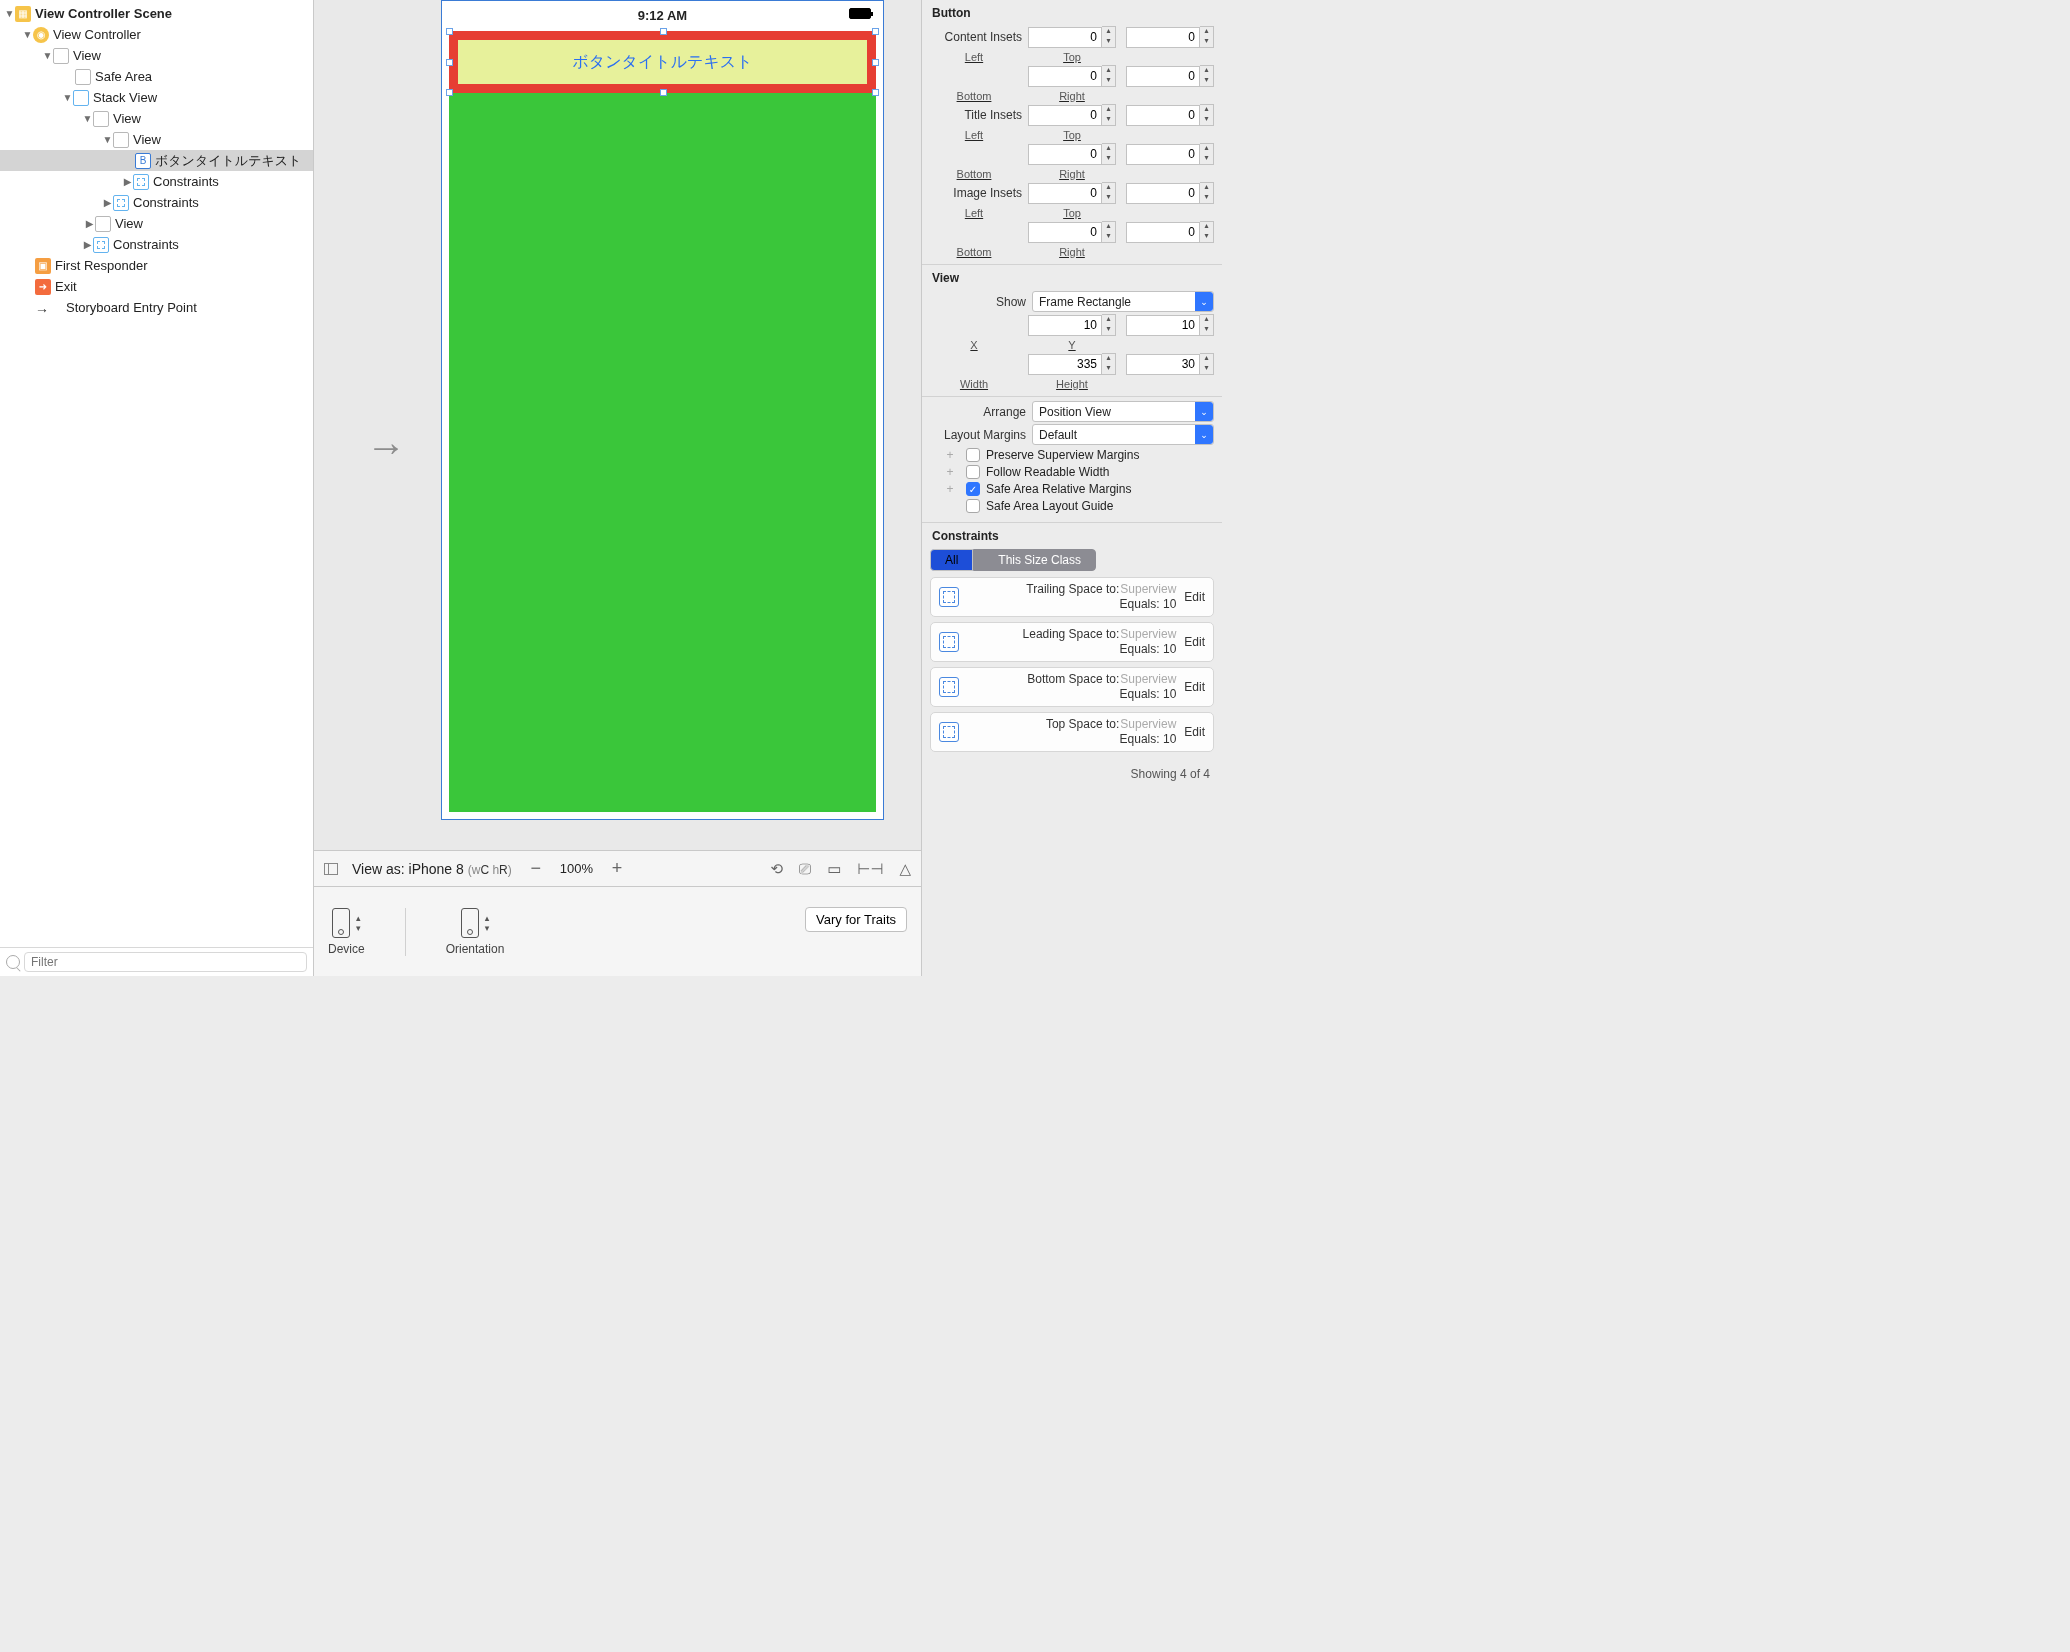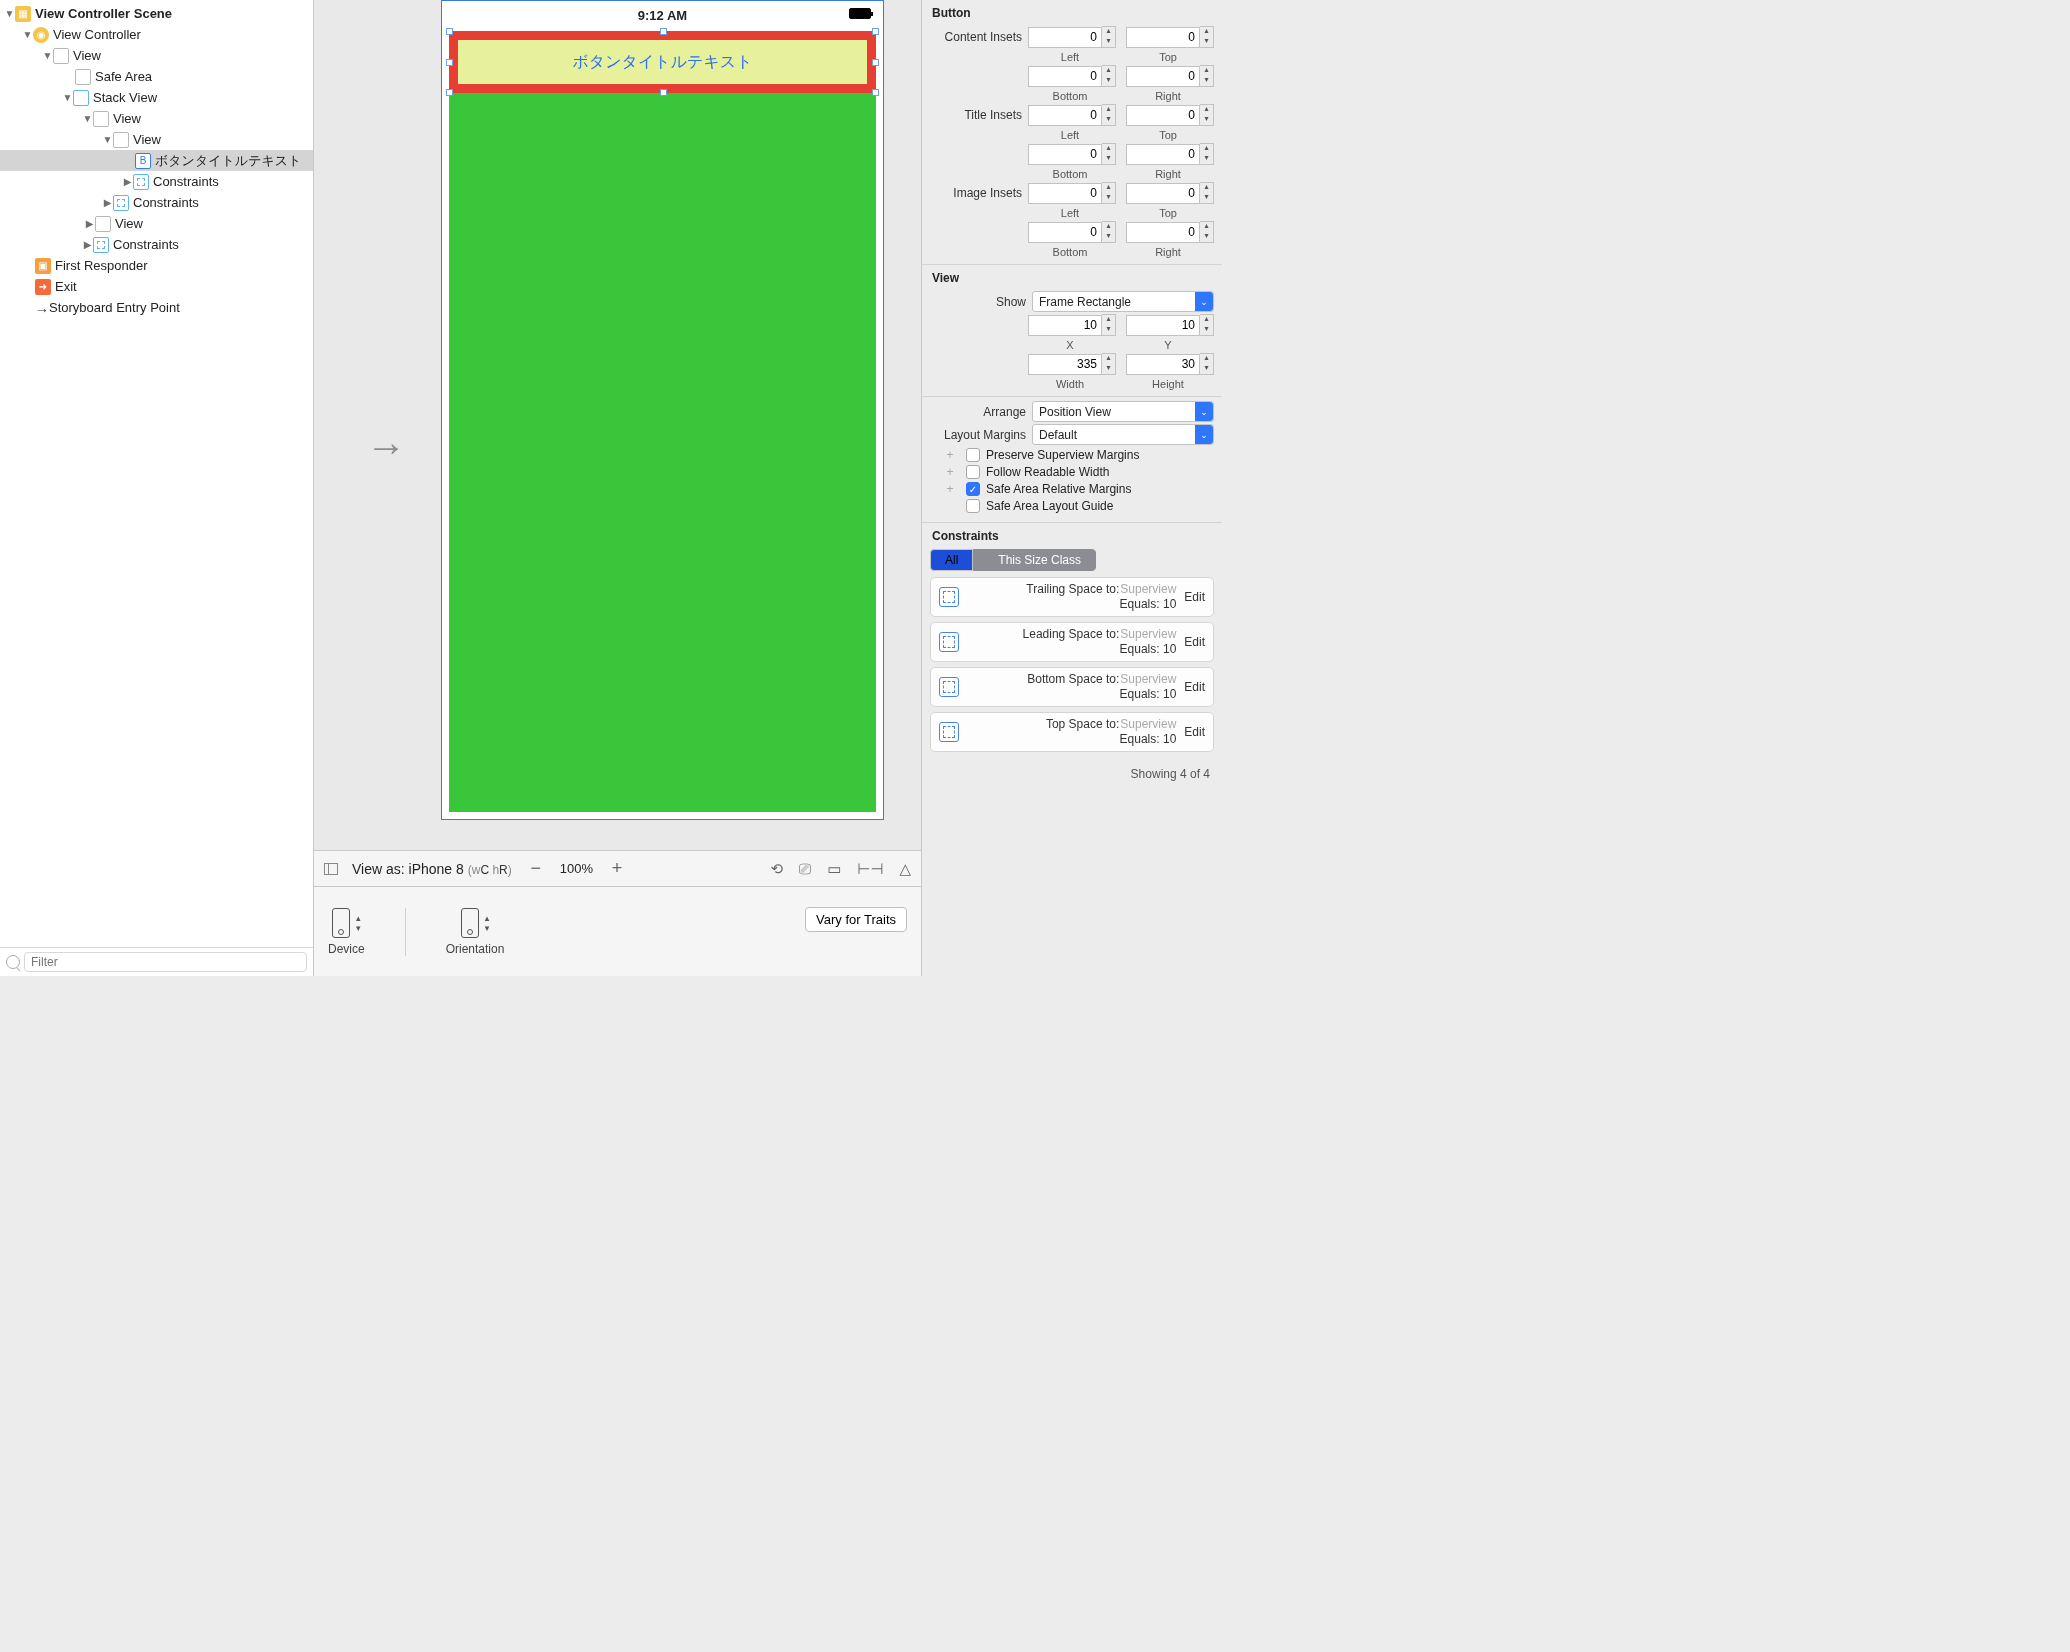--- a/index.html
+++ b/index.html
@@ -71,21 +71,21 @@
 .ins-section-title{font-weight:700;padding:6px 10px 2px;}
 .ins-group{padding:2px 8px 6px;border-bottom:1px solid #d2d2d2;}
 .ins-row{display:flex;align-items:center;margin:2px 0;gap:6px;justify-content:flex-end;}
 .ins-label{width:96px;text-align:right;color:#333;}
 .num-field{display:flex;align-items:center;}
 .num-input{width:74px;height:21px;border:1px solid #c2c2c2;background:#fff;text-align:right;padding-right:4px;font-size:12px;}
 .num-step{display:flex;flex-direction:column;width:14px;border:1px solid #c2c2c2;border-left:none;}
 .num-step span{height:10px;line-height:8px;text-align:center;font-size:8px;color:#555;cursor:pointer;}
 .subpair{display:flex;gap:10px;}
 .sublabel{width:88px;text-align:center;color:#555;font-size:11px;margin-top:1px;}
-.sublabels{display:flex;gap:10px;justify-content:flex-end;padding-right:2px;}
+.sublabels{display:flex;gap:10px;justify-content:flex-start;padding-right:2px;text-decoration:underline;}
 
 .ins-select{flex:1;height:21px;border:1px solid #c2c2c2;border-radius:3px;background:#fff;padding:0 20px 0 6px;position:relative;display:flex;align-items:center;}
 .sel-arrow{position:absolute;right:0;top:0;width:18px;height:100%;background:#2f76ff;border-radius:0 3px 3px 0;color:#fff;display:flex;align-items:center;justify-content:center;font-size:9px;}
 
 .chk-row{display:flex;align-items:center;gap:6px;margin:3px 0;padding-left:10px;}
 .chk{width:14px;height:14px;border:1px solid #a8a8a8;border-radius:3px;background:#fff;display:inline-flex;align-items:center;justify-content:center;}
 .chk.on{background:#2f76ff;border-color:#2f76ff;color:#fff;font-size:10px;}
 .plus-dim{color:#aaa;width:20px;text-align:center;}
 
 .constraints-box{background:#fff;border:1px solid #d6d6d6;border-radius:5px;margin:6px 8px;padding:6px;display:flex;align-items:center;justify-content:center;height:100px;}
@@ -184,21 +184,21 @@
         <span class="tree-label">First Responder</span>
       </div>
     <div class="tree-row" style="padding-left:24px">
         <span class="disc"></span>
         <span class="tree-ico ico-exit">➜</span>
         <span class="tree-label">Exit</span>
       </div>
     <div class="tree-row" style="padding-left:24px">
         <span class="disc"></span>
         <span class="arrow-ico">→</span>
-        <span class="tree-label" style="margin-left:0">Storyboard Entry Point</span>
+        <span class="tree-label" style="margin-left:17px">Storyboard Entry Point</span>
       </div>
   </div>
   <div class="filter-bar">
     <span class="filter-ico"></span>
     <input class="filter-input" placeholder="Filter" style="">
   </div>
 </div>
 
 <div class="center">
   <div class="canvas-area">

